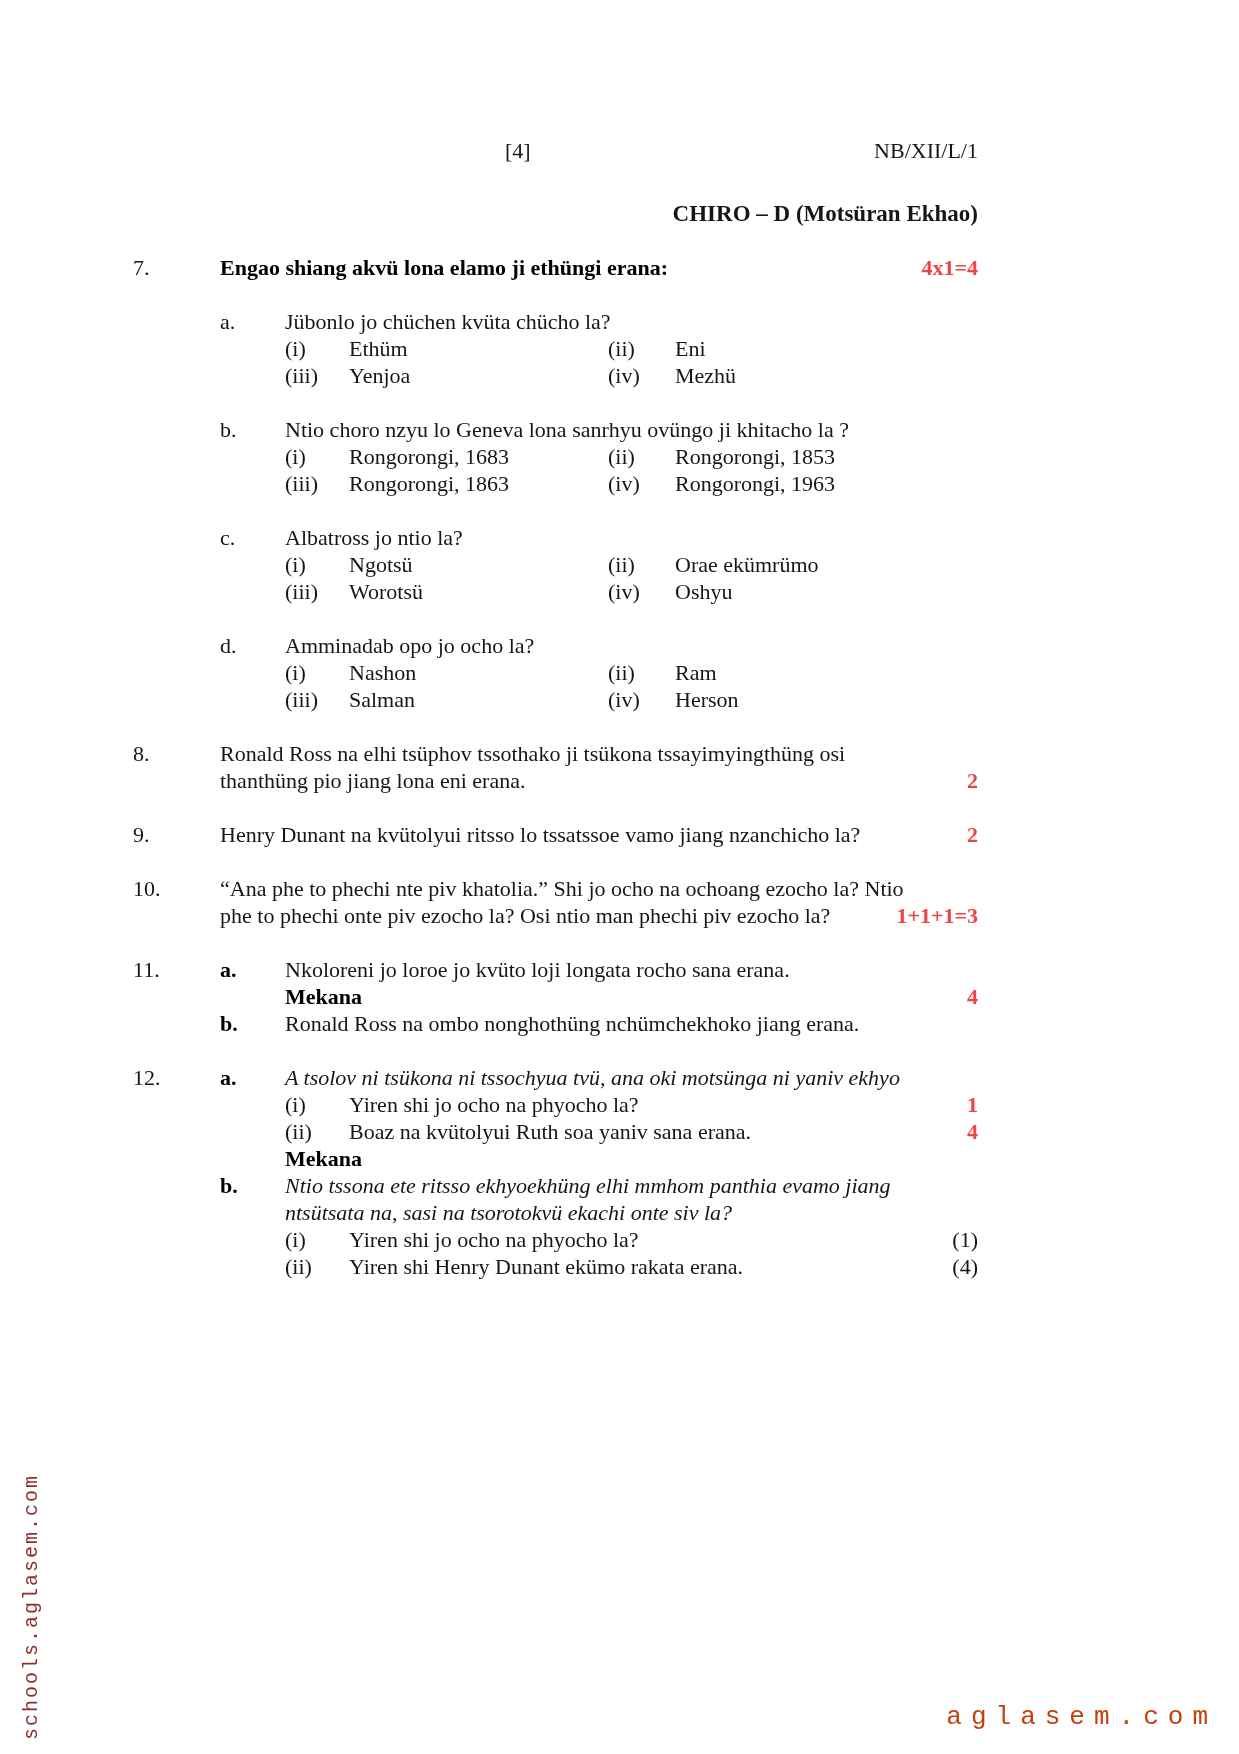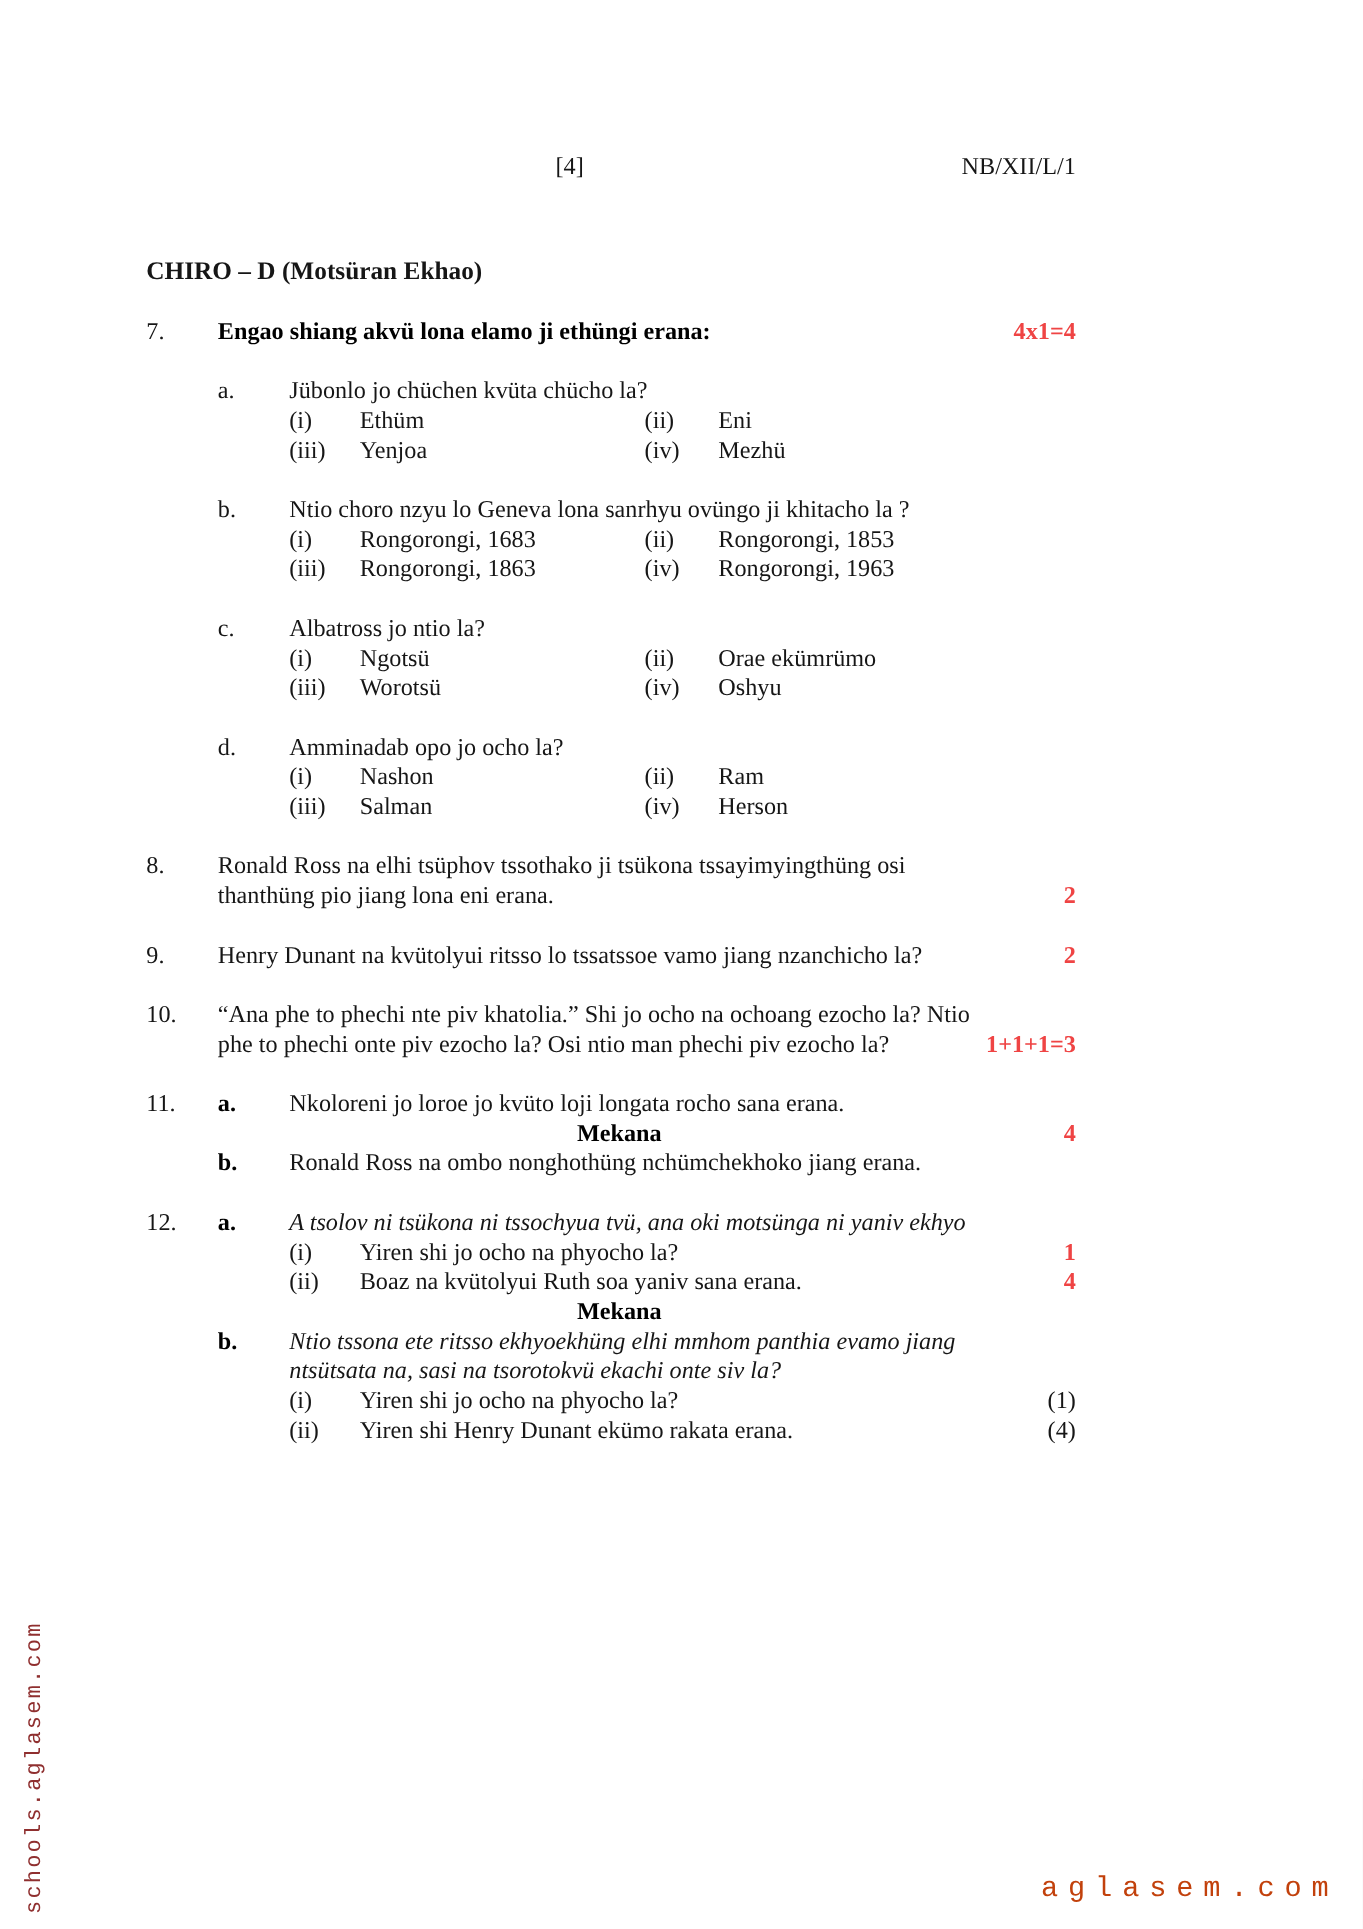--- a/index.html
+++ b/index.html
@@ -12,35 +12,35 @@
     font-size:22px; line-height:27px;
     color:#161616;
     overflow:hidden;
   }
   .content { position:absolute; left:133px; top:137px; width:845px; }
   .hdr { position:relative; height:27px; }
   .hdr .pgnum { position:absolute; left:372px; }
   .hdr .doccode { position:absolute; right:0; }
   .gap36 { height:36px; }
   .blank { height:27px; }
-  .title { text-align:left; font-weight:700; font-size:23px;margin-top:33px; }
+  .title { text-align:right; font-weight:700; font-size:23px; }
   .q { display:flex; }
   .col-num { width:65px; flex-shrink:0; }
-  .q-body { flex:1; min-width:0; }
+  .q-body { flex:1; min-width:0;margin-left:22px; }
   .row { display:flex; }
   .col-letter { width:65px; flex-shrink:0; }
   .col-indent { width:65px; flex-shrink:0; }
   .col-optlabel { width:64px; flex-shrink:0; }
   .col-opttext { width:259px; flex-shrink:0; }
   .col-optlabel2 { width:67px; flex-shrink:0; }
   .b { font-weight:700; color:#000; }
   .i { font-style:italic; }
   .marks { margin-left:auto; padding-left:8px; font-weight:700; color:#ef4444; white-space:nowrap; }
   .marks-plain { margin-left:auto; padding-left:8px; white-space:nowrap; }
-  .or-center { width:600px; text-align:center; font-weight:700; color:#000; }
+  .or-center { width:600px; font-weight:700; color:#000; }
   .wm-left {
     position:absolute; left:18px; top:1740px;
     transform:rotate(-90deg); transform-origin:0 0;
     font-family:"Liberation Mono", monospace;
     font-size:20px; letter-spacing:2px; white-space:nowrap;
   }
   .wm-right {
     position:absolute; right:22px; top:1704px;
     font-family:"Liberation Mono", monospace;
     font-size:26px; letter-spacing:9px; white-space:nowrap;

